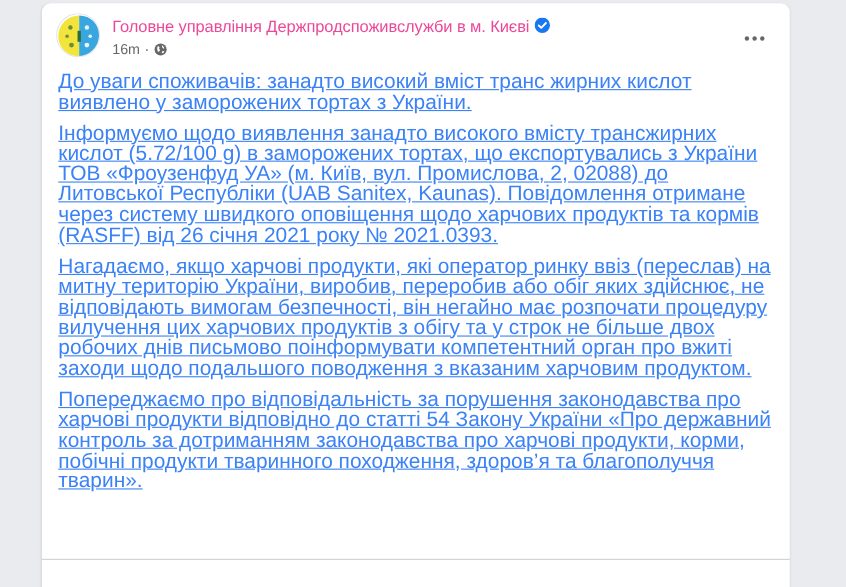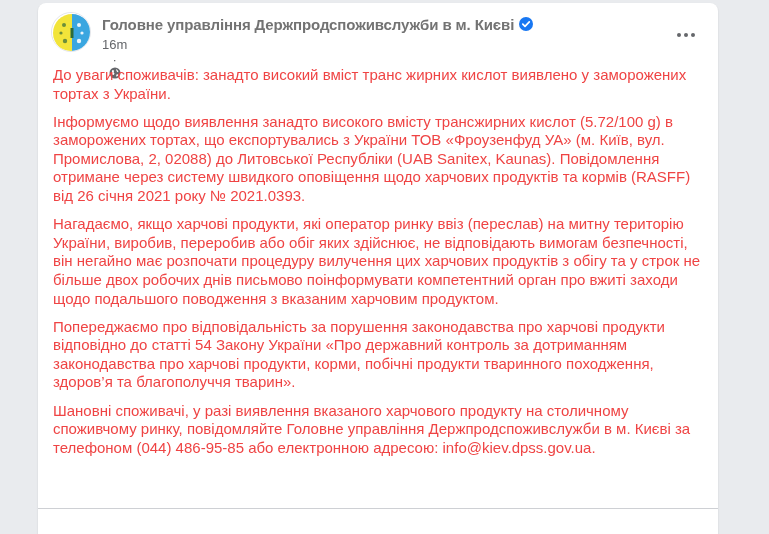--- a/index.html
+++ b/index.html
@@ -36,42 +36,41 @@
       border-radius: 50%;
       overflow: hidden;
       border: 1px solid #e4e6eb;
     }
     .avatar svg { display: block; }
     .page-name {
       position: absolute;
       left: 64px;
       top: 13px;
       font-size: 15px;
-      font-weight: bold;
-      color: #737373;
+      font-weight: normal;
+      color: #ec4899;
       white-space: nowrap;
       letter-spacing: -0.1px;
     }
     .verified-badge {
       display: inline-block;
       width: 14px;
       height: 14px;
       margin-left: 5px;
       vertical-align: -1px;
     }
     .meta-row {
       position: absolute;
       left: 64px;
       top: 34px;
       font-size: 13px;
       color: #65676b;
       display: flex;
       align-items: center;
       white-space: nowrap;
-      flex-direction: column;
     }
     .meta-row .dot { margin: 0 4px; }
     .globe-icon { width: 12px; height: 12px; display: inline-block; }
     .more-button {
       position: absolute;
       right: 16px;
       top: 16px;
       width: 32px;
       height: 32px;
       border-radius: 50%;
@@ -86,23 +85,24 @@
     }
     .more-button .dots span {
       width: 4px; height: 4px; border-radius: 50%; background: #65676b;
       display: block;
     }
     .post-body {
       position: absolute;
       left: 15px;
       top: 63px;
       width: 650px;
-      font-size: 15px;
+      font-size: 19px;
       line-height: 18.6px;
-      color: #ef4444;
+      color: #3b82f6;
+      text-decoration: underline;
     }
     .post-body p {
       margin-bottom: 9.5px;
     }
     .post-body p:last-child { margin-bottom: 0; }
     .divider {
       position: absolute;
       left: 0;
       top: 505px;
       width: 100%;
@@ -152,17 +152,16 @@
           <span></span>
       </div>
     </div>
   </div>
 
   <div class="post-body">
     <p>До уваги споживачів: занадто високий вміст транс жирних кислот виявлено у заморожених тортах з України.</p>
     <p>Інформуємо щодо виявлення занадто високого вмісту трансжирних кислот (5.72/100 g) в заморожених тортах, що експортувались з України ТОВ «Фроузенфуд УА» (м. Київ, вул. Промислова, 2, 02088) до Литовської Республіки (UAB Sanitex, Kaunas). Повідомлення отримане через систему швидкого оповіщення щодо харчових продуктів та кормів (RASFF) від 26 січня 2021 року № 2021.0393.</p>
     <p>Нагадаємо, якщо харчові продукти, які оператор ринку ввіз (переслав) на митну територію України, виробив, переробив або обіг яких здійснює, не відповідають вимогам безпечності, він негайно має розпочати процедуру вилучення цих харчових продуктів з обігу та у строк не більше двох робочих днів письмово поінформувати компетентний орган про вжиті заходи щодо подальшого поводження з вказаним харчовим продуктом.</p>
     <p>Попереджаємо про відповідальність за порушення законодавства про харчові продукти відповідно до статті 54 Закону України «Про державний контроль за дотриманням законодавства про харчові продукти, корми, побічні продукти тваринного походження, здоров’я та благополуччя тварин».</p>
-    <p>Шановні споживачі, у разі виявлення вказаного харчового продукту на столичному споживчому ринку, повідомляйте Головне управління Держпродспоживслужби в м. Києві за телефоном (044) 486-95-85 або електронною адресою: info@kiev.dpss.gov.ua.</p>
   </div>
 
   <div class="divider"></div>
 </div>
 
 </body></html>

